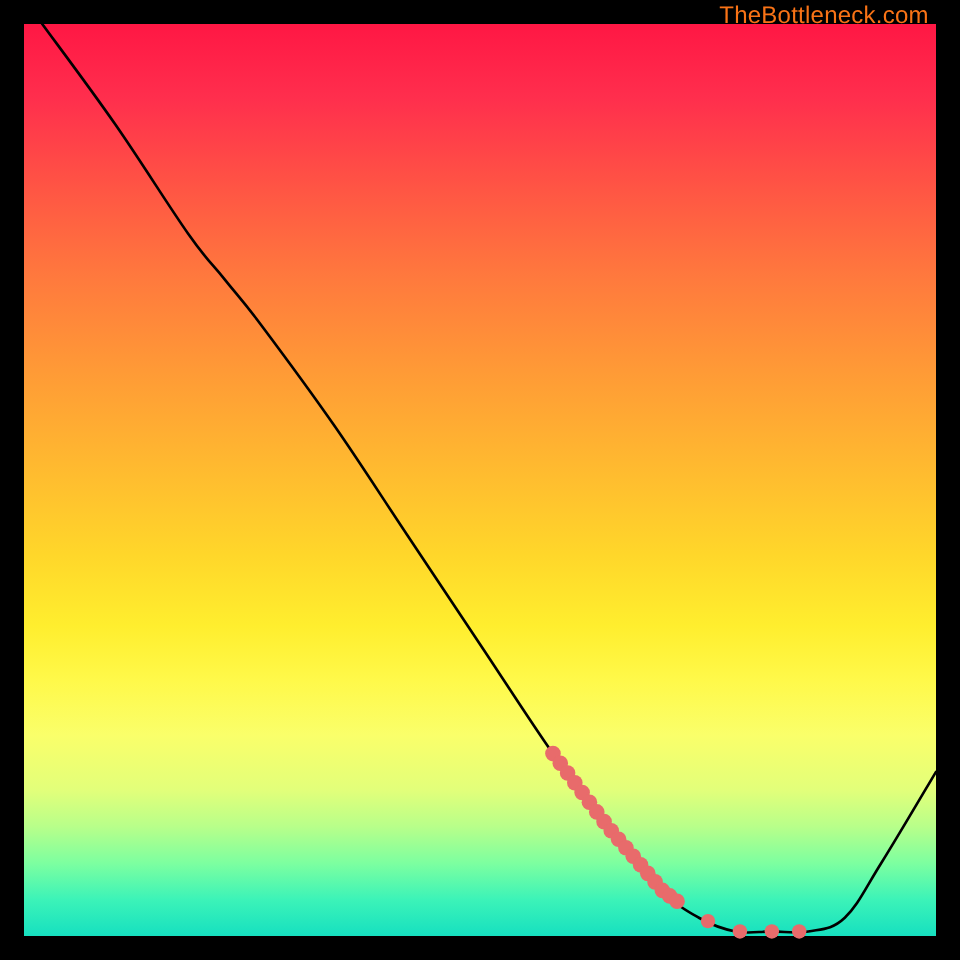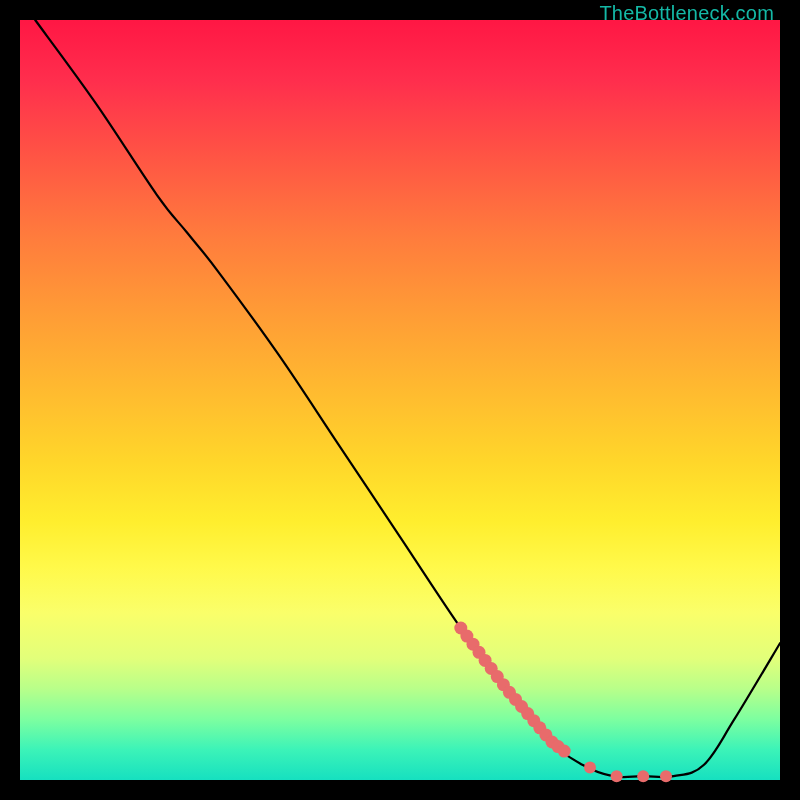--- a/index.html
+++ b/index.html
@@ -32,21 +32,21 @@
       #b8ff8a 88%,
       #7dffa0 92%,
       #3cf3b8 96%,
       #16e0c0 100%
     );
   }
   .watermark {
     position: absolute;
     top: 2px;
     right: 26px;
-    color: #14b8a6;
+    color: #f97316;
     font-size: 20px;
     font-weight: 500;
     letter-spacing: 0.2px;
   }
   svg.curve {
     position: absolute;
     left: 20px;
     top: 20px;
     width: 760px;
     height: 760px;

